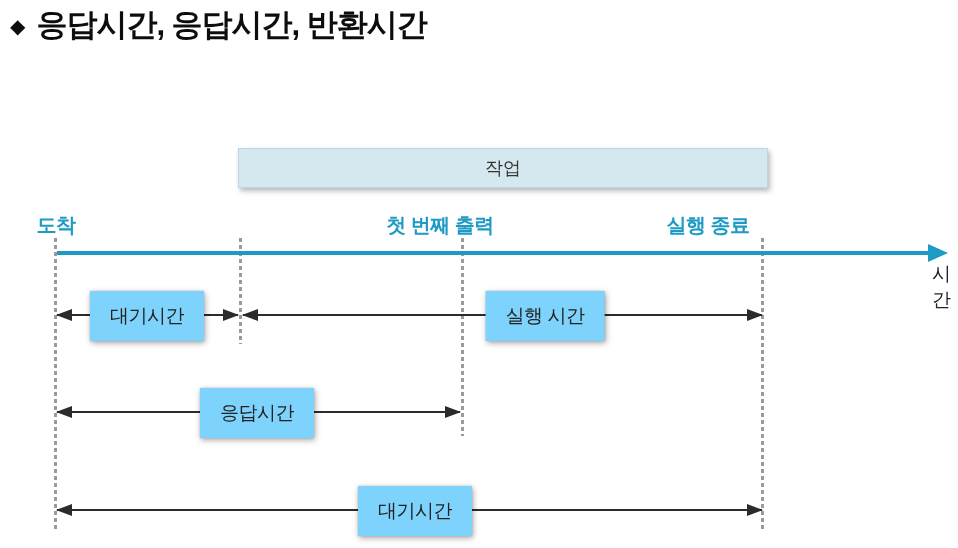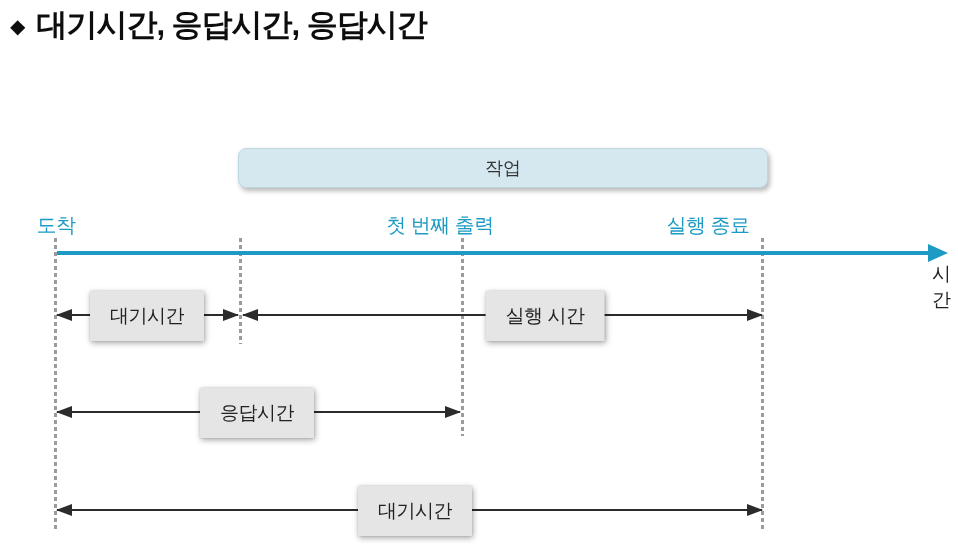--- a/index.html
+++ b/index.html
@@ -6,27 +6,27 @@
   .canvas{
     position:relative;width:958px;height:548px;background:#ffffff;overflow:hidden;
     font-family:"Liberation Sans","DejaVu Sans",sans-serif;color:#222;
   }
   
   .title{position:absolute;left:10px;top:4px;font-weight:bold;font-size:31px;color:#0d0d0d;
          display:flex;align-items:center;gap:12px;letter-spacing:-1px;}
   .title .bullet{font-size:20px;line-height:1;transform:translateY(1px);}
   
   .job-box{position:absolute;left:238px;top:148px;width:528px;height:38px;
-           background:#d5e8f0;border:1px solid #bdd7e2;border-radius:8px;
+           background:#d5e8f0;border:1px solid #bdd7e2;border-radius:0;
            box-shadow:2px 3px 5px rgba(0,0,0,0.28);
            display:flex;align-items:center;justify-content:center;
            font-size:18px;color:#333;}
   
   .marker-label{position:absolute;top:212px;transform:translateX(-50%);
-                font-size:20px;font-weight:normal;color:#1e9bc4;white-space:nowrap;letter-spacing:-0.5px;}
+                font-size:20px;font-weight:bold;color:#1e9bc4;white-space:nowrap;letter-spacing:-0.5px;}
   .ml-arrival{left:56px;}
   .ml-exec-start{left:240px;}
   .ml-first-output{left:440px;}
   .ml-exec-end{left:708px;}
   
   .vguide{position:absolute;width:3px;
           background:repeating-linear-gradient(to bottom,#9b9b9b 0 4px,transparent 4px 7px);}
   .vg-arrival{left:54px;top:238px;height:294px;}
   .vg-exec-start{left:239px;top:238px;height:106px;}
   .vg-first-output{left:461px;top:238px;height:198px;}
@@ -40,36 +40,36 @@
   .interval{position:absolute;height:2px;background:#2b2b2b;}
   .interval .head{position:absolute;top:-5px;width:0;height:0;
                   border-top:6px solid transparent;border-bottom:6px solid transparent;}
   .interval .head-left{left:-1px;border-right:16px solid #2b2b2b;}
   .interval .head-right{right:-1px;border-left:16px solid #2b2b2b;}
   .iv-waiting{left:57px;top:314px;width:181px;}
   .iv-execution{left:243px;top:314px;width:519px;}
   .iv-response{left:57px;top:411px;width:403px;}
   .iv-turnaround{left:57px;top:509px;width:705px;}
   
-  .tag{position:absolute;transform:translate(-50%,-50%);background:#e5e5e5;
+  .tag{position:absolute;transform:translate(-50%,-50%);background:#7dd3fc;
        padding:12px 20px;font-size:19px;color:#222;white-space:nowrap;letter-spacing:-0.5px;
        box-shadow:1px 2px 6px rgba(0,0,0,0.35),0 0 2px rgba(0,0,0,0.15);}
   .tag-waiting{left:147px;top:316px;}
   .tag-execution{left:545px;top:316px;}
   .tag-response{left:257px;top:413px;}
   .tag-turnaround{left:415px;top:511px;}
 </style>
 </head>
 <body>
 
 <div class="canvas">
 
   <div class="title">
     <span class="bullet">◆</span>
-    <span>대기시간, 응답시간, 응답시간</span>
+    <span>응답시간, 응답시간, 반환시간</span>
   </div>
 
   <div class="job-box">
     <span>작업</span>
   </div>
 
   <div class="marker-label ml-arrival">도착</div>
   <div class="marker-label ml-first-output">첫 번째 출력</div>
   <div class="marker-label ml-exec-end">실행 종료</div>
 

